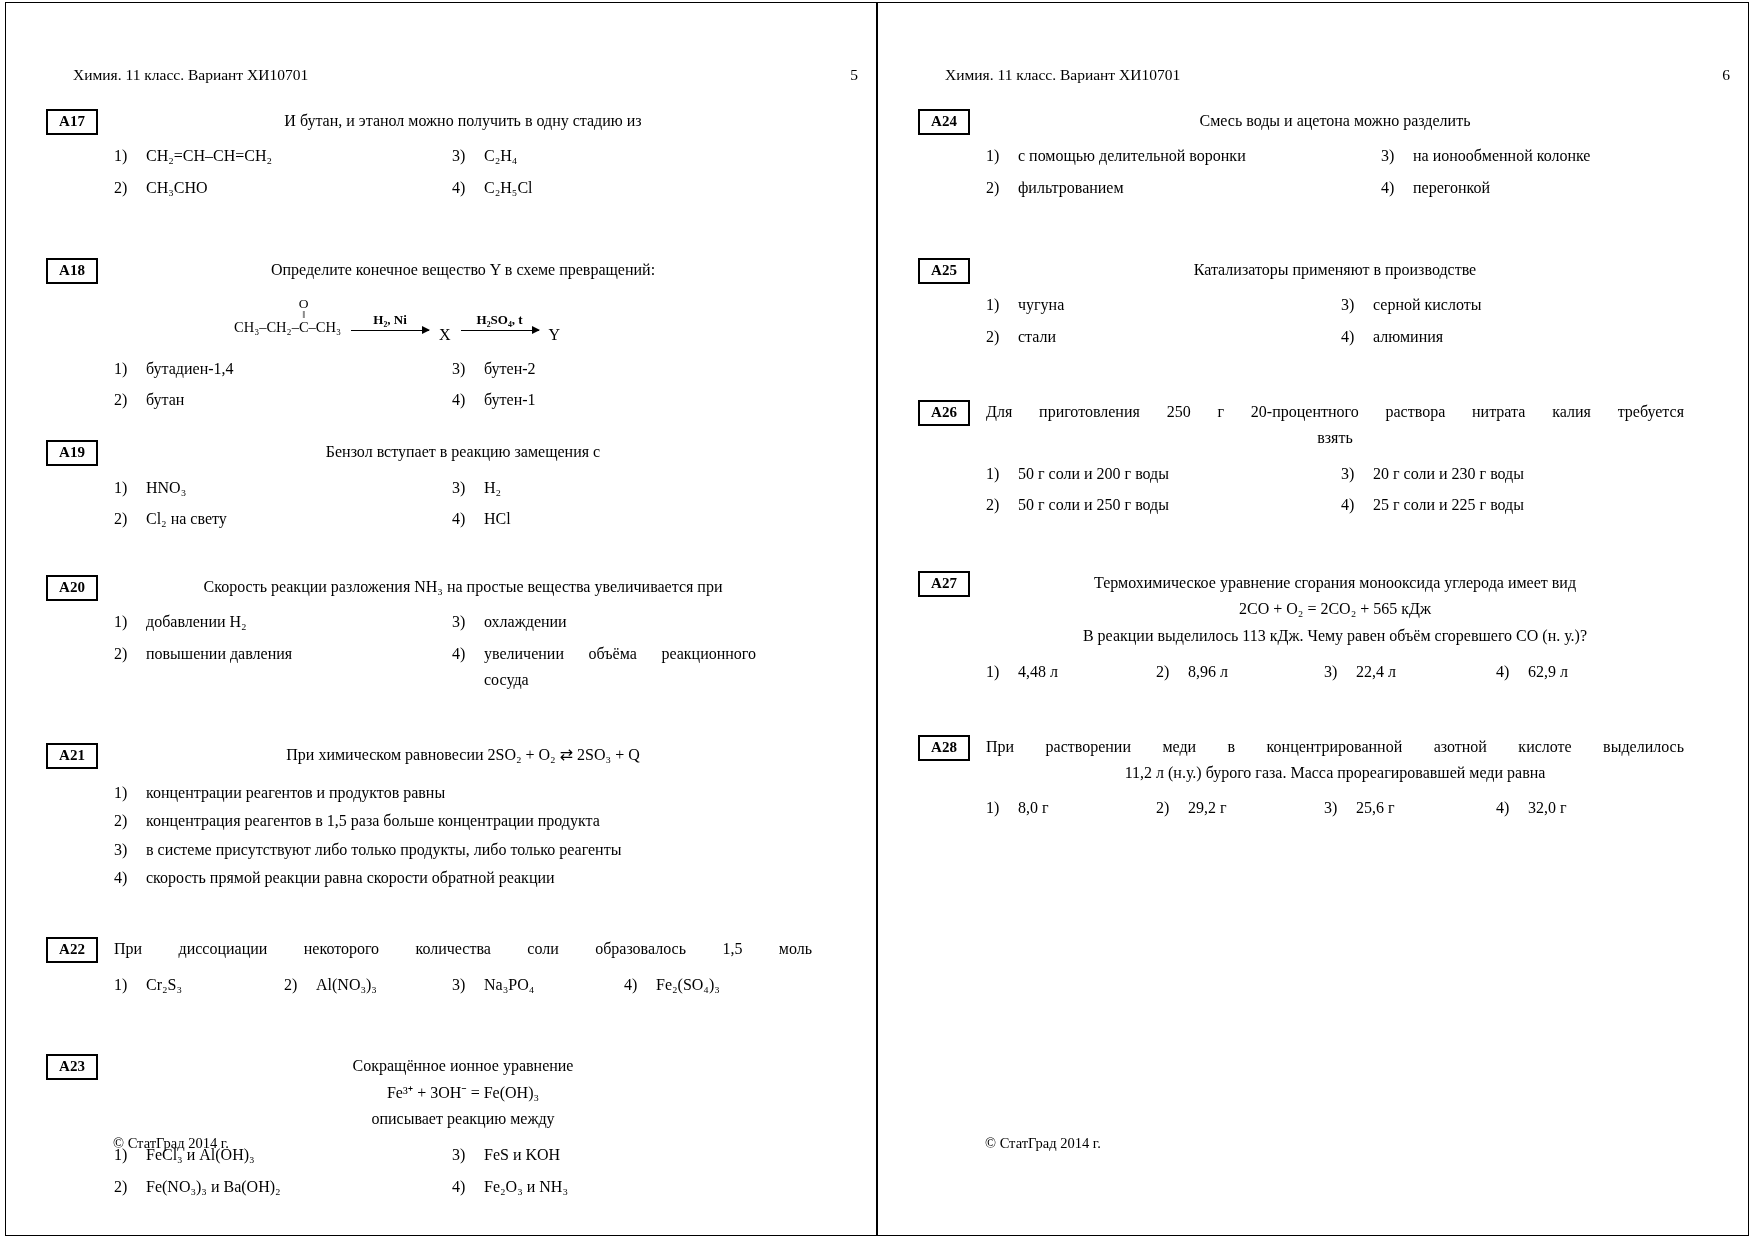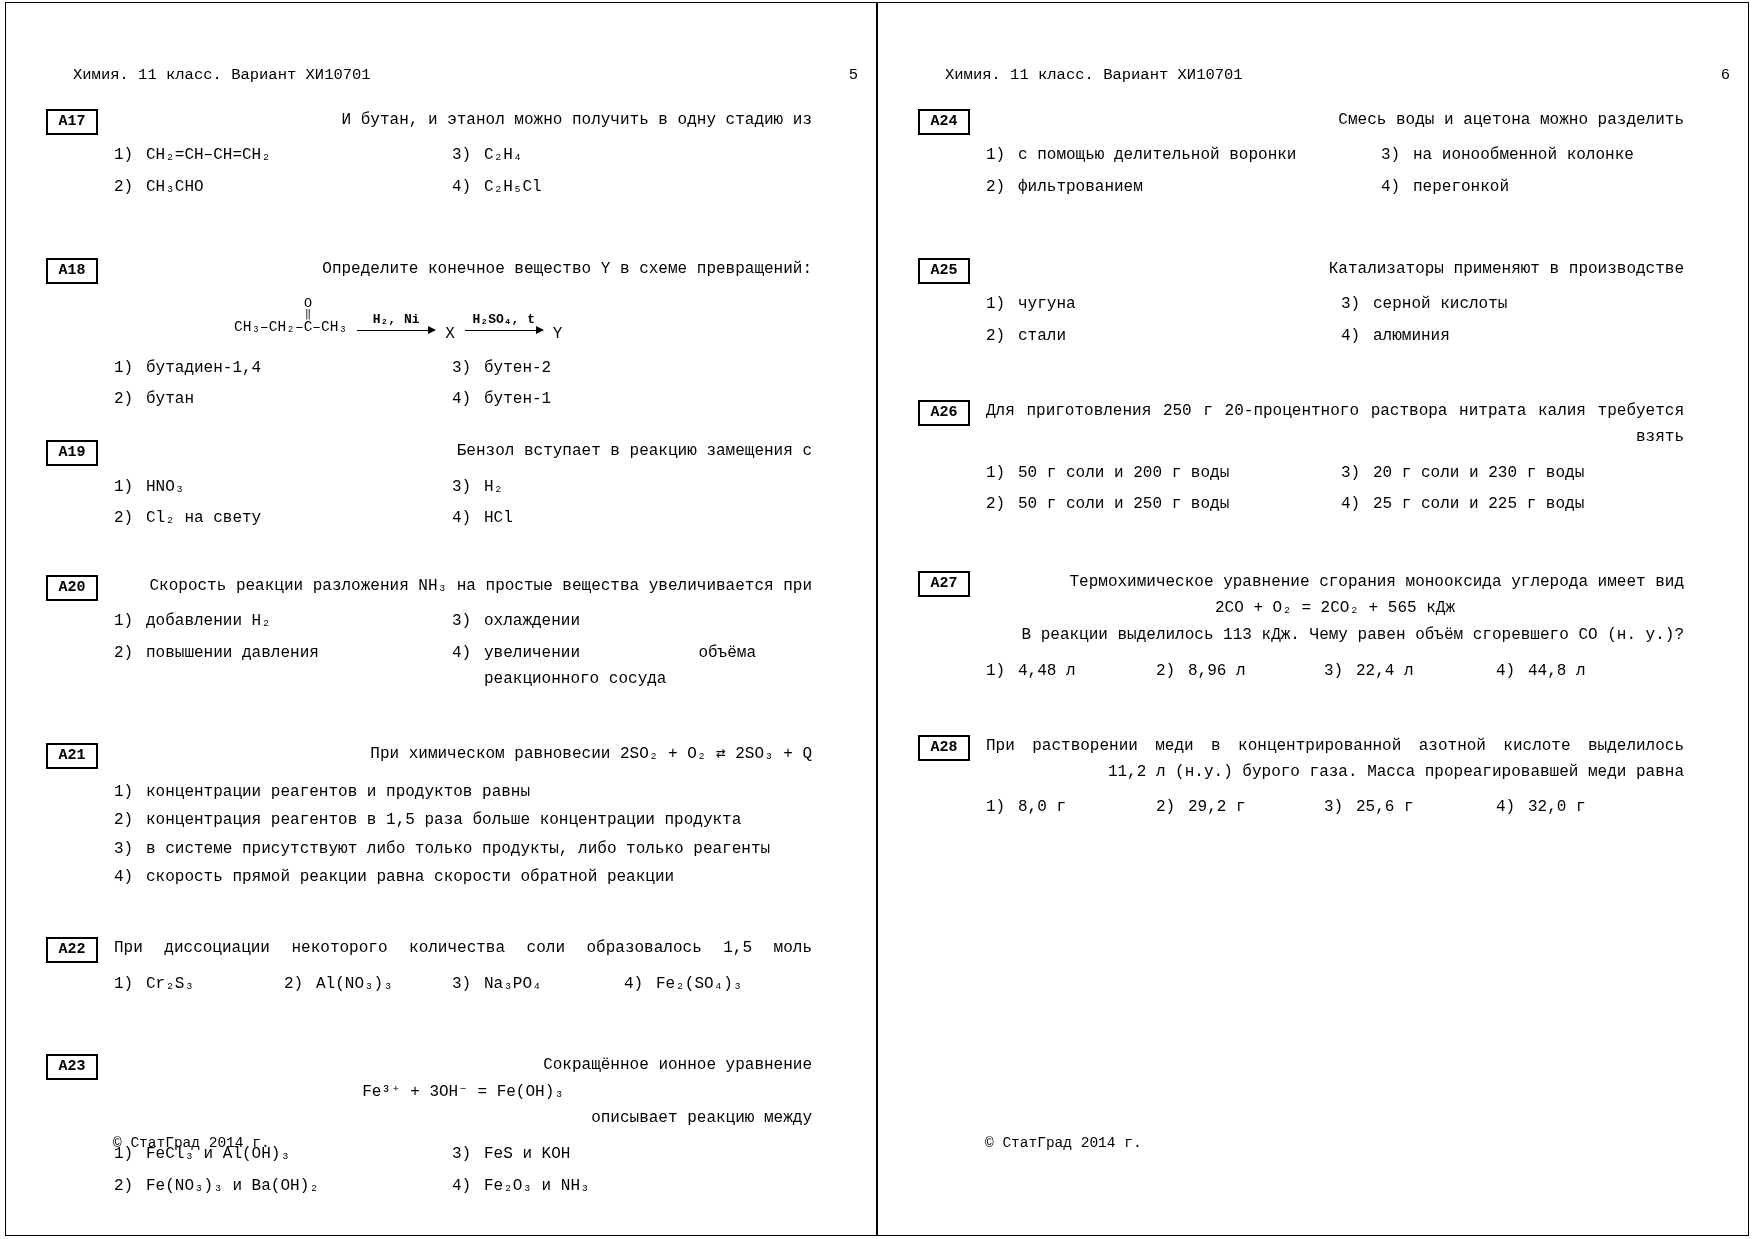--- a/index.html
+++ b/index.html
@@ -1,29 +1,29 @@
 <!DOCTYPE html>
 <html><head>
 <meta charset="utf-8">
 <style>
   html,body{margin:0;padding:0;background:#fff;}
   .canvas{position:relative;width:1754px;height:1239px;background:#fff;color:#000;
-          font-family:Liberation Mono, monospace;font-size:16px;line-height:1.6;}
+          font-family:Liberation Serif, serif;font-size:16px;line-height:1.6;}
   .page{position:absolute;top:2px;width:872px;height:1234px;background:#fff;
         border:1px solid #000;box-sizing:border-box;}
   .page-left{left:5px;}
   .page-right{left:877px;}
   .content{padding:0 64px 0 40px;}
   .pheader{margin-top:60px;margin-left:67px;display:flex;justify-content:space-between;
            align-items:baseline;padding-right:18px;font-size:15.5px;}
   .q{display:flex;gap:16px;}
   .qlabel{flex:0 0 48px;align-self:flex-start;border:2px solid #000;text-align:center;
           font-weight:bold;font-size:15px;line-height:1.45;height:22px;margin-top:1px;}
   .qbody{flex:1;min-width:0;}
-  .qtext{text-align:right;}
+  .qtext{text-align:center;}
   .just{text-align:justify;text-align-last:justify;}
   .opts{display:grid;row-gap:6px;margin-top:10px;}
   .cols-338{grid-template-columns:338px 1fr;}
   .cols-395{grid-template-columns:395px 1fr;}
   .cols-355{grid-template-columns:355px 1fr;}
   .row-4{grid-template-columns:170px 168px 172px 1fr;}
   .opt{display:flex;align-items:flex-start;}
   .onum{flex:0 0 32px;}
   .otext{flex:1;min-width:0;}
   .otext.narrow{max-width:272px;text-align:justify;}
@@ -355,21 +355,21 @@
             <div class="opt">
                 <span class="onum">2)</span>
                 <span class="otext">8,96 л</span>
               </div>
             <div class="opt">
                 <span class="onum">3)</span>
                 <span class="otext">22,4 л</span>
               </div>
             <div class="opt">
                 <span class="onum">4)</span>
-                <span class="otext">44,8 л</span>
+                <span class="otext">62,9 л</span>
               </div>
           </div>
         </div>
       </div>
 
       <div class="q mt50">
         <div class="qlabel">A28</div>
         <div class="qbody">
           <div class="qtext just">При растворении меди в концентрированной азотной кислоте выделилось</div>
           <div class="qtext">11,2 л (н.у.) бурого газа. Масса прореагировавшей меди равна</div>

